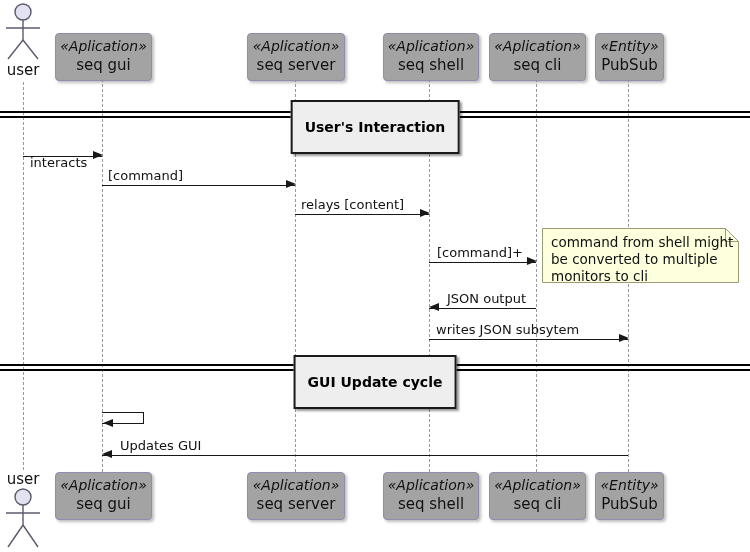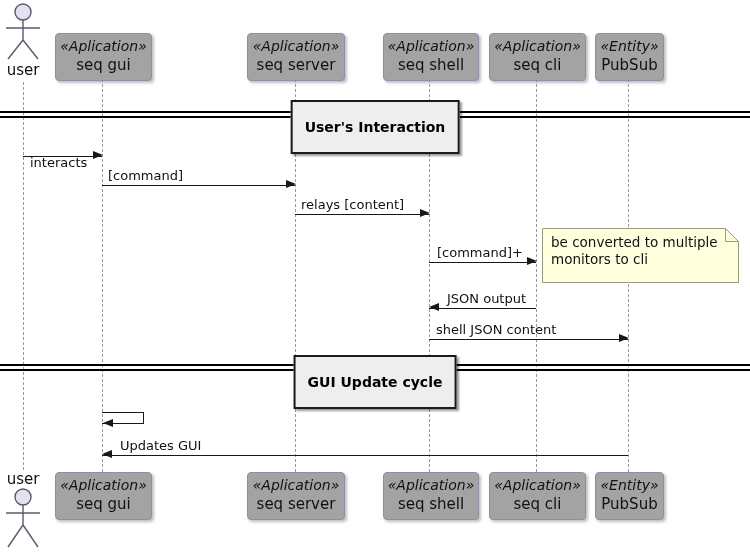--- a/index.html
+++ b/index.html
@@ -101,30 +101,31 @@
   <div class="mlabel" style="left:437px;top:245px;">[command]+</div>
   <div class="mline" style="left:429px;top:262px;width:107px;"></div>
   <div class="arr-r" style="left:527px;top:257px;"></div>
 
   <div class="note-wrap" style="left:542px;top:228px;width:197px;height:55px;">
     <svg width="197" height="55" viewBox="0 0 197 55">
       <polygon points="0.5,0.5 183.5,0.5 196.5,13.5 196.5,54.5 0.5,54.5" fill="#FEFFDD" stroke="#9B9B77" stroke-width="1"></polygon>
       <polyline points="183.5,0.5 183.5,13.5 196.5,13.5" fill="none" stroke="#9B9B77" stroke-width="1"></polyline>
     </svg>
     <div class="note-text">
+      <span>command from shell might</span>
       <span>be converted to multiple</span>
       <span>monitors to cli</span>
     </div>
   </div>
 
   <div class="mlabel" style="left:447px;top:291px;">JSON output</div>
   <div class="mline" style="left:429px;top:308px;width:107px;"></div>
   <div class="arr-l" style="left:429px;top:303px;"></div>
 
-  <div class="mlabel" style="left:436px;top:322px;">shell JSON content</div>
+  <div class="mlabel" style="left:436px;top:322px;">writes JSON subsytem</div>
   <div class="mline" style="left:429px;top:339px;width:199px;"></div>
   <div class="arr-r" style="left:619px;top:334px;"></div>
 
   <div class="divider-lines" style="top:364px;"></div>
   <div class="divider-label" style="top:355px;">GUI Update cycle</div>
 
   <div class="self-loop" style="left:102px;top:412px;width:42px;height:12px;"></div>
   <div class="arr-l" style="left:103px;top:419px;"></div>
 
   <div class="mlabel" style="left:120px;top:438px;">Updates GUI</div>

